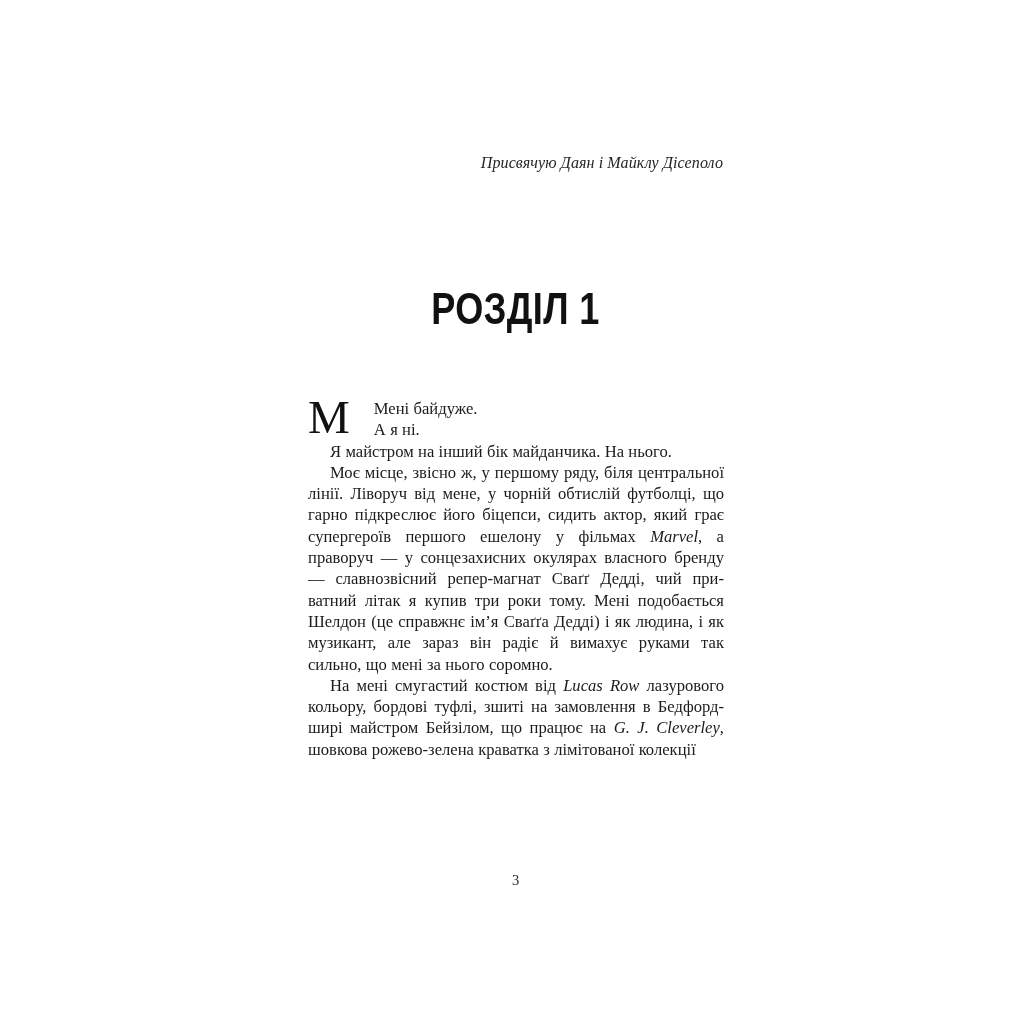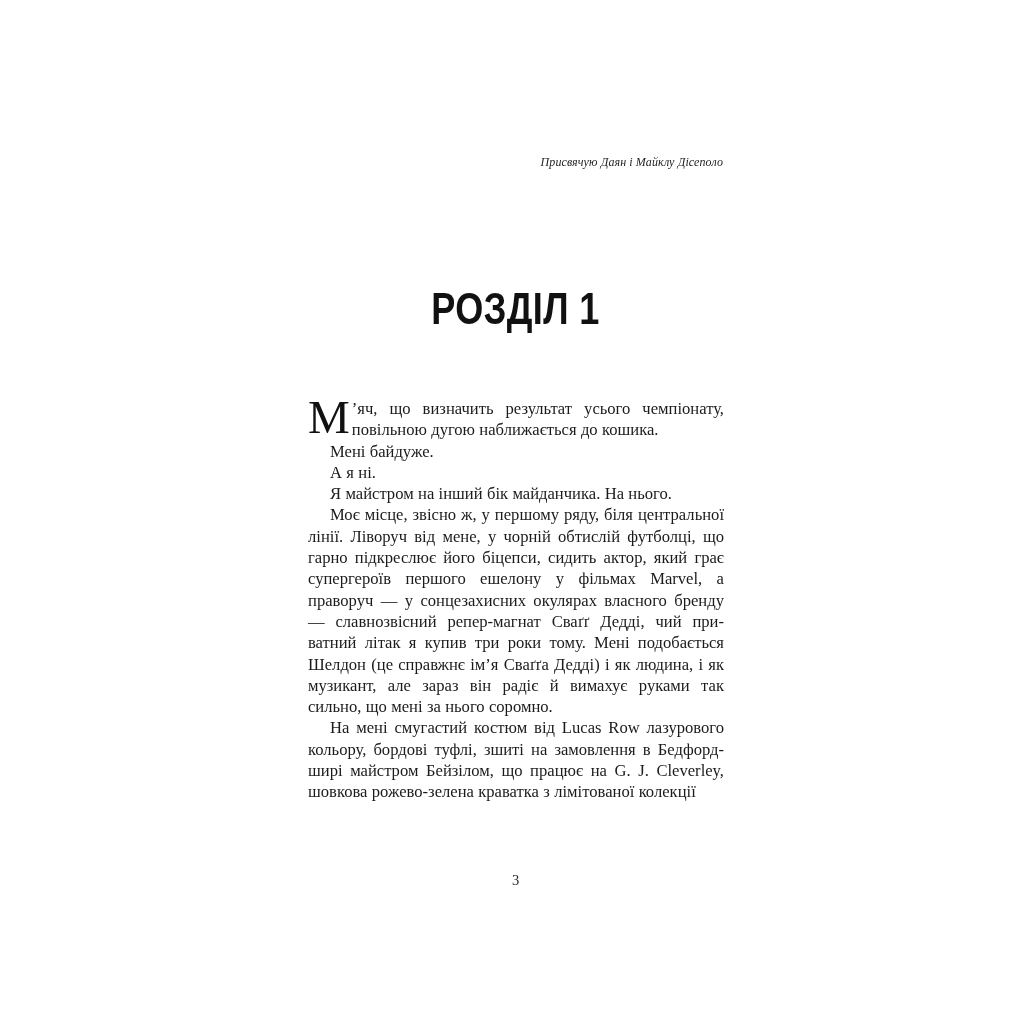--- a/index.html
+++ b/index.html
@@ -27,21 +27,21 @@
   }
 
   
   .dedication {
     position: absolute;
     left: 308px;
     top: 152px;
     width: 415px;
     text-align: right;
     font-style: italic;
-    font-size: 12px;
+    font-size: 16px;
     line-height: 21.5px;
     color: #242424;
     letter-spacing: 0.1px;
   }
   .dedication .ded-line {
     display: block;
     white-space: nowrap;
   }
 
   
@@ -89,20 +89,21 @@
     float: left;
     font-size: 47px;
     line-height: 38px;
     padding: 0 1px 0 0;
     margin: 0 1px 0 0;
     font-family: "Liberation Serif", "DejaVu Serif", serif;
     color: #111111;
   }
 
   .it {
+    font-style: italic;
   }
 
   
   .folio {
     position: absolute;
     left: 308px;
     top: 872px;
     width: 415px;
     text-align: center;
     font-size: 14.5px;
@@ -115,21 +116,21 @@
 <div class="page">
 
   <div class="dedication">
     <span class="ded-line">Присвячую Даян і Майклу Дісеполо</span>
   </div>
 
   <div class="chapter-heading">РОЗДІЛ 1</div>
 
   <div class="body-column">
 
-    <p class="para dropcap-para"><span class="dropcap">М</span><span>ʼяч, що визначить результат усього чемпіонату, повільною дугою наближається до кошика.</span></p>
+    <p class="para dropcap-para"><span class="dropcap">М</span></p>
 
     <p class="para">Мені байдуже.</p>
 
 
     <p class="para">А я ні.</p>
 
     <p class="para">Я майстром на інший бік майданчика. На нього.</p>
 
     <p class="para"><span>Моє місце, звісно ж, у першому ряду, біля централь­ної лінії. Ліворуч від мене, у чорній обтислій футболці, що гарно підкреслює його біцепси, сидить актор, який грає супергероїв першого ешелону у фільмах </span><span class="it">Marvel</span><span>, а праворуч — у сонцезахисних окулярах власного брен­ду — славнозвісний репер-магнат Сваґґ Дедді, чий при­ватний літак я купив три роки тому. Мені подобається Шелдон (це справжнє імʼя Сваґґа Дедді) і як людина, і як музикант, але зараз він радіє й вимахує руками так сильно, що мені за нього соромно.</span></p>
 

